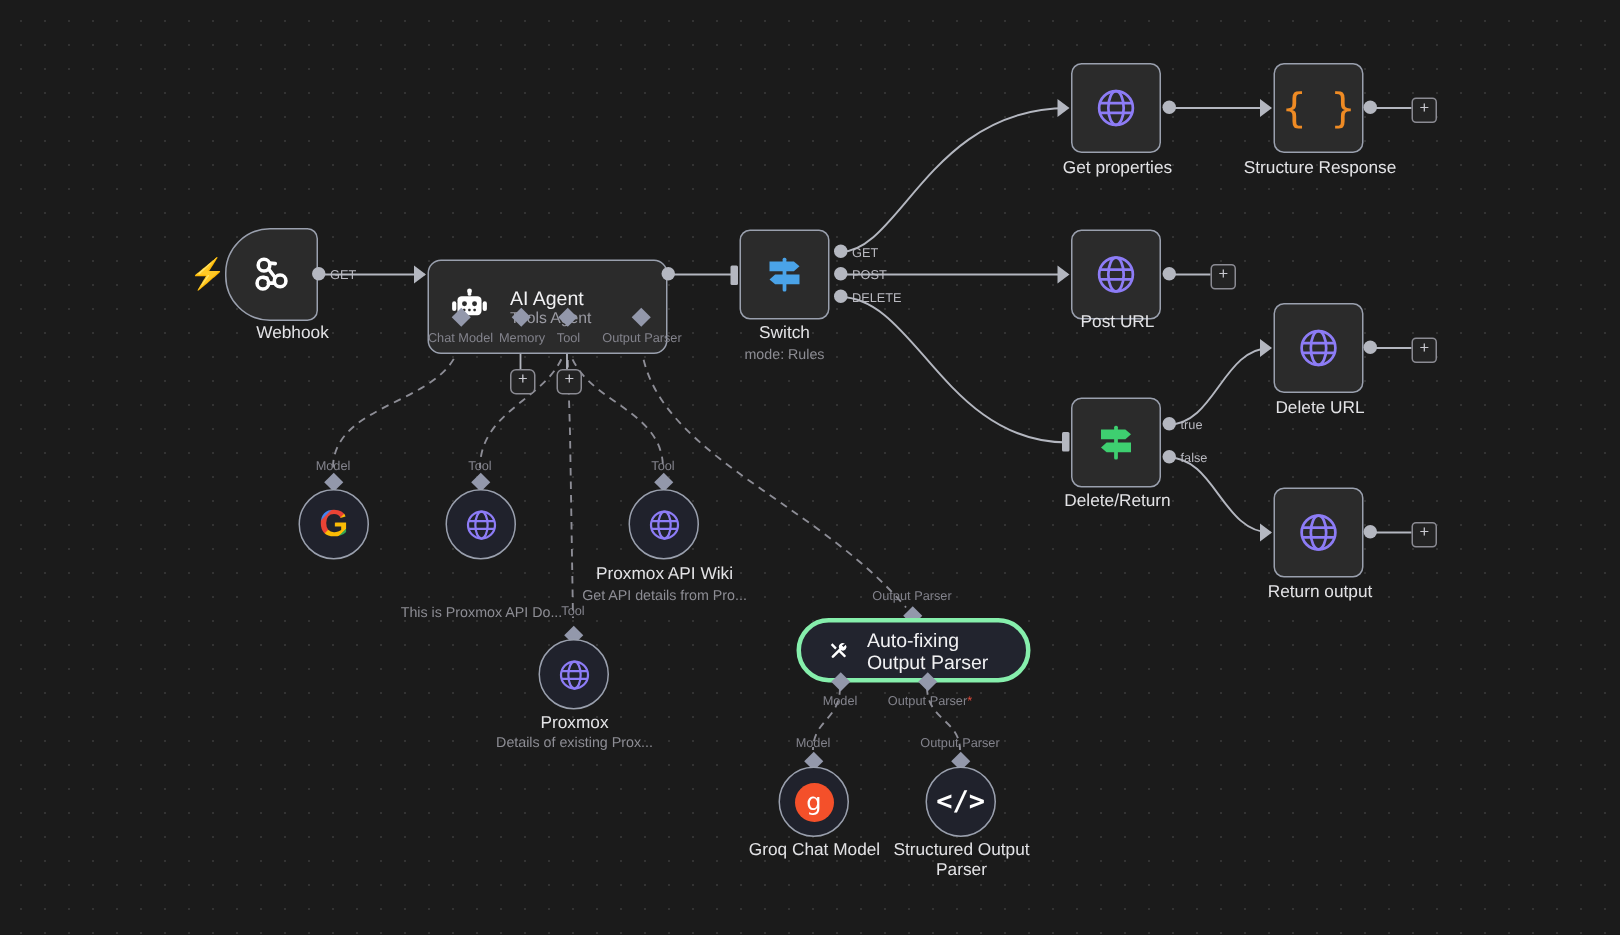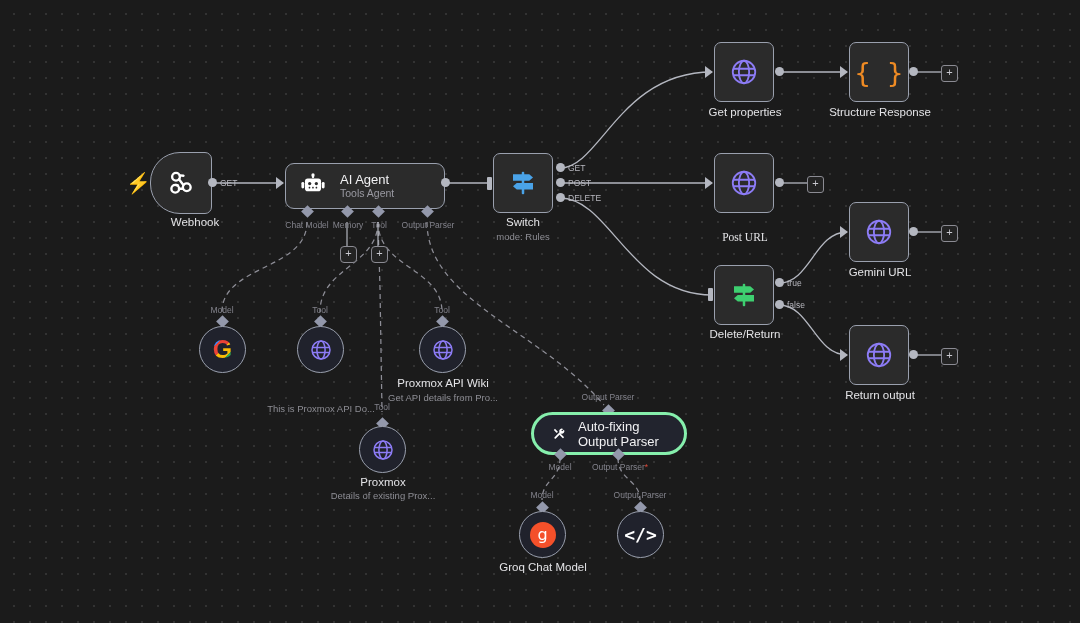--- a/index.html
+++ b/index.html
@@ -141,21 +141,21 @@
         <path d="M9.6,13.9 L7.9,13.6"></path>
         <path d="M11,5.9 L14,6.2"></path>
       </g>
     </svg>
   </div>
   <div class="port" style="left:208px;top:178px;"></div>
   <span class="portlabel" style="left:220px;top:178px;">GET</span>
   <div class="caption" style="left:195px;top:216px;">Webhook</div>
 
   <div class="inarrow" style="left:276px;top:177px;"></div>
-  <div class="node box wide" style="left:285px;top:163px;width:160px;height:46px;">
+  <div class="node box wide" style="left:285px;top:173px;width:160px;height:63px;">
     <svg width="26" height="26" viewBox="0 0 24 24">
       <g fill="#ffffff">
         <rect x="10.9" y="1.5" width="2.2" height="3.3" rx="1"></rect>
         <circle cx="12" cy="1.8" r="1.5"></circle>
         <rect x="4.6" y="5" width="14.8" height="11.8" rx="2.6"></rect>
         <rect x="1.3" y="8.2" width="2.6" height="6" rx="1.3"></rect>
         <rect x="20.1" y="8.2" width="2.6" height="6" rx="1.3"></rect>
       </g>
       <g fill="#2b2b2b">
         <circle cx="8.9" cy="9.7" r="1.5"></circle>
@@ -228,21 +228,21 @@
     <svg width="30" height="30" viewBox="0 0 24 24">
       <g fill="none" stroke="#8d7cf6" stroke-width="1.45">
         <circle cx="12" cy="12" r="9"></circle>
         <ellipse cx="12" cy="12" rx="4.1" ry="9"></ellipse>
         <path d="M3.2,9.4 H20.8 M3.2,14.6 H20.8"></path>
       </g>
     </svg>
   </div>
   <div class="port" style="left:775px;top:178px;"></div>
   <div class="plusbtn" style="left:807px;top:176px;">+</div>
-  <div class="caption" style="left:745px;top:231px;font-family:Liberation Serif, serif;">Post URL</div>
+  <div class="caption" style="left:745px;top:209px;">Post URL</div>
 
   <div class="inport" style="left:708px;top:288px;"></div>
   <div class="node box" style="left:714px;top:265px;width:60px;height:60px;">
     <svg width="30" height="30" viewBox="0 0 24 24">
       <g fill="#3ecf70">
         <rect x="11" y="3" width="2" height="18" rx="0.8"></rect>
         <path d="M4,5 h13 l3,2.6 l-3,2.6 H4 z"></path>
         <path d="M20,12 h-13 l-3,2.6 l3,2.6 h13 z"></path>
       </g>
     </svg>
@@ -258,21 +258,21 @@
     <svg width="30" height="30" viewBox="0 0 24 24">
       <g fill="none" stroke="#8d7cf6" stroke-width="1.45">
         <circle cx="12" cy="12" r="9"></circle>
         <ellipse cx="12" cy="12" rx="4.1" ry="9"></ellipse>
         <path d="M3.2,9.4 H20.8 M3.2,14.6 H20.8"></path>
       </g>
     </svg>
   </div>
   <div class="port" style="left:909px;top:227px;"></div>
   <div class="plusbtn" style="left:941px;top:225px;">+</div>
-  <div class="caption" style="left:880px;top:266px;">Gemini URL</div>
+  <div class="caption" style="left:880px;top:266px;">Delete URL</div>
 
   <div class="inarrow" style="left:840px;top:349px;"></div>
   <div class="node box" style="left:849px;top:325px;width:60px;height:60px;">
     <svg width="30" height="30" viewBox="0 0 24 24">
       <g fill="none" stroke="#8d7cf6" stroke-width="1.45">
         <circle cx="12" cy="12" r="9"></circle>
         <ellipse cx="12" cy="12" rx="4.1" ry="9"></ellipse>
         <path d="M3.2,9.4 H20.8 M3.2,14.6 H20.8"></path>
       </g>
     </svg>
@@ -350,14 +350,15 @@
   <div class="node circle" style="left:519px;top:511px;width:47px;height:47px;">
     <span class="groq">g</span>
   </div>
   <div class="caption" style="left:543px;top:561px;">Groq Chat Model</div>
 
   <span class="subport-label" style="left:640px;top:490px;">Output Parser</span>
   <div class="diamond" style="left:636px;top:503px;"></div>
   <div class="node circle" style="left:617px;top:511px;width:47px;height:47px;">
     <span class="codeicon">&lt;/&gt;</span>
   </div>
+  <div class="caption wrap" style="left:641px;top:561px;">Structured Output Parser</div>
 
 </div>
 
 </body></html>

